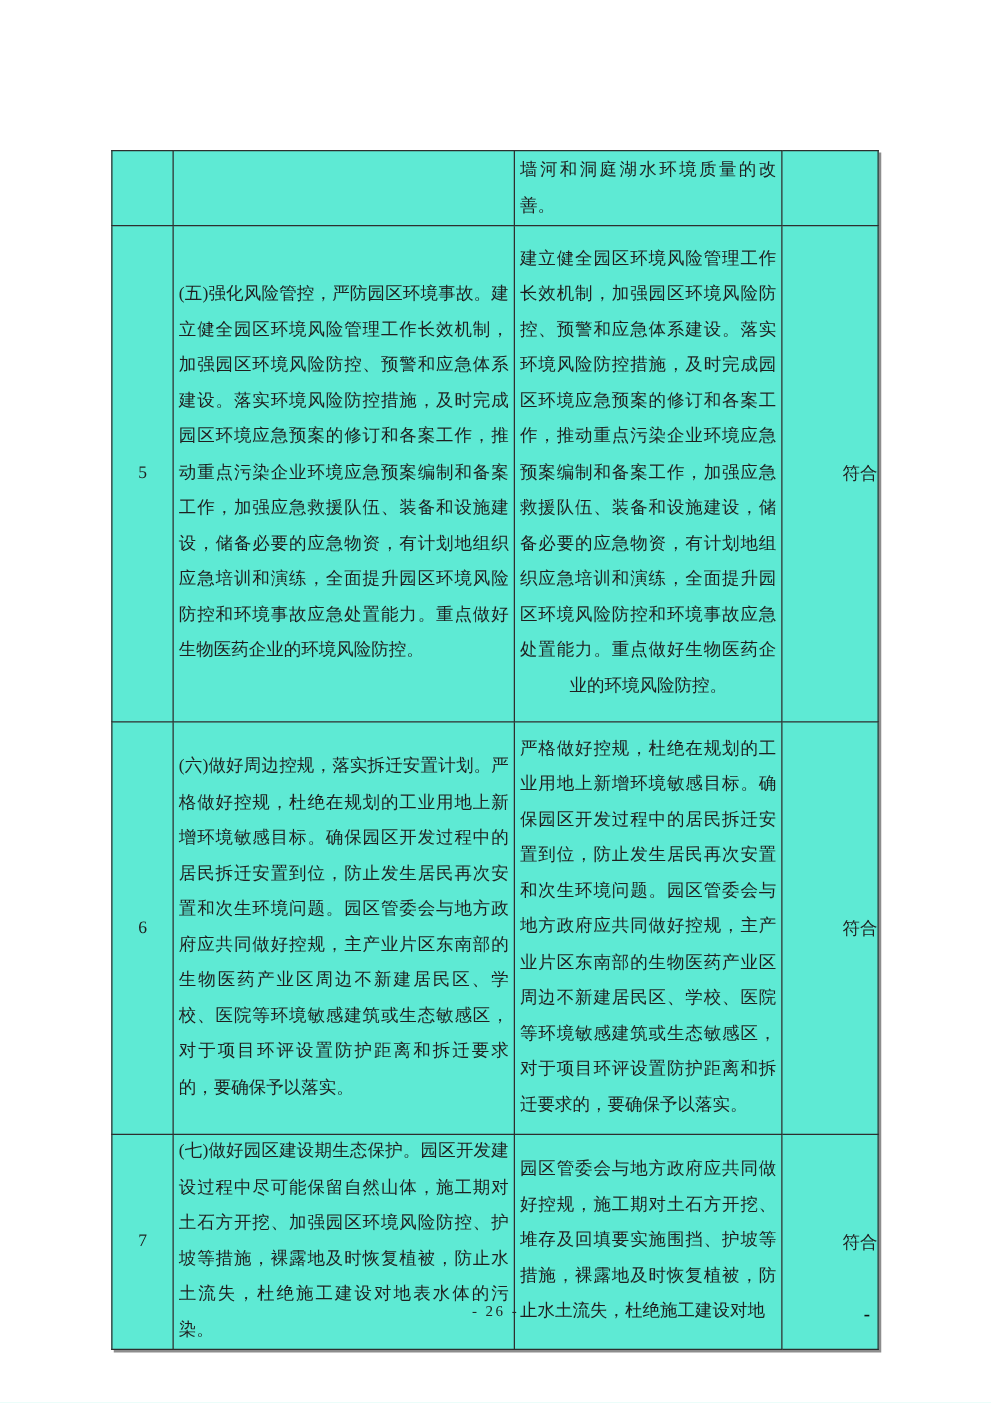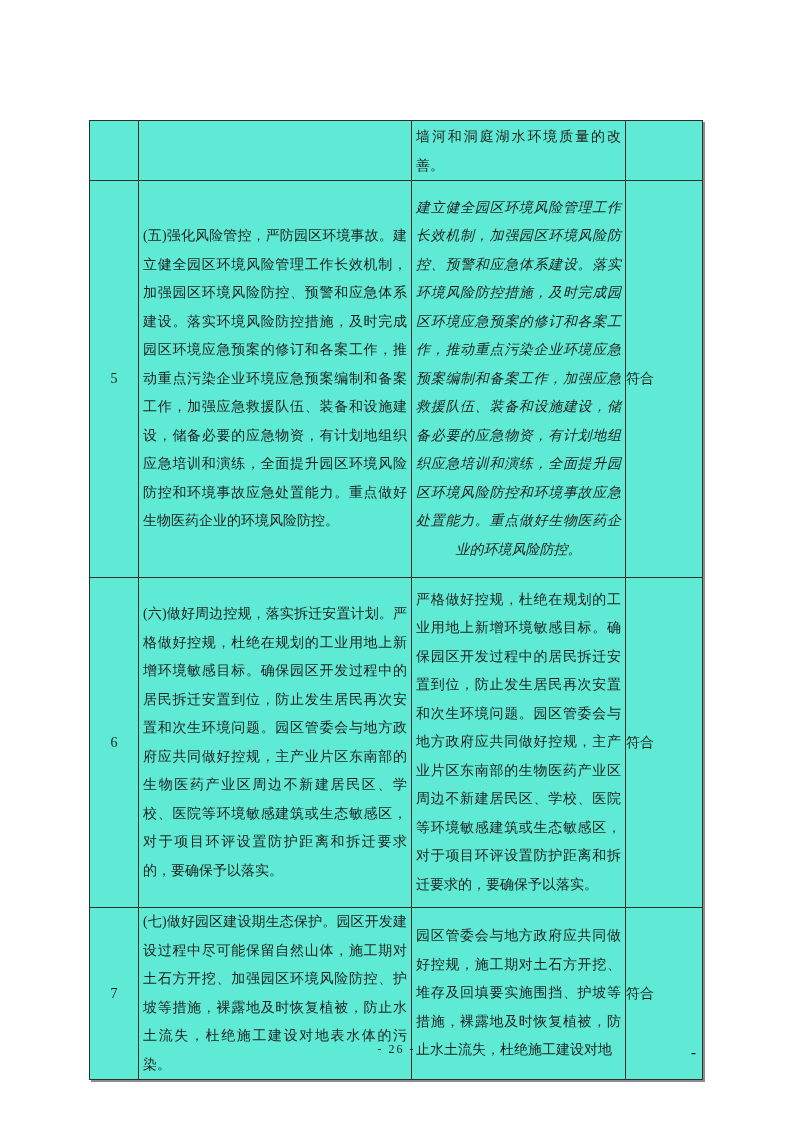--- a/index.html
+++ b/index.html
@@ -40,35 +40,35 @@
     overflow: hidden;
   }
   td.c-no {
     width: 49px;
     text-align: center;
     vertical-align: middle;
     font-family: "Liberation Serif", "DejaVu Serif", serif;
   }
   td.c-measure { width: 273px; vertical-align: middle; }
   td.c-impl    { width: 214px; vertical-align: middle; }
-  td.c-concl   { width: 77px; text-align: left; vertical-align: middle; }
+  td.c-concl   { width: 77px; text-align: right; vertical-align: middle; }
   tr.r-cont  { height: 60px; }
   tr.r-five  { height: 397px; }
   tr.r-six   { height: 330px; }
   tr.r-seven { height: 153px; }
   tr.r-cont td { vertical-align: top; }
   .cell-text {
     padding: 0 4px;
     line-height: 28.5px;
     text-align: justify;
     text-justify: inter-character;
     word-break: break-all;
   }
   tr.r-cont .cell-text { padding-top: 2px; }
-  .last-center { text-align-last: center; font-style: italic; }
+  .last-center { text-align-last: center; }
   .page-no {
     position: absolute;
     top: 1042px;
     left: 0;
     width: 100%;
     text-align: center;
     font-size: 12px;
     letter-spacing: 2px;
     color: #222222;
   }

